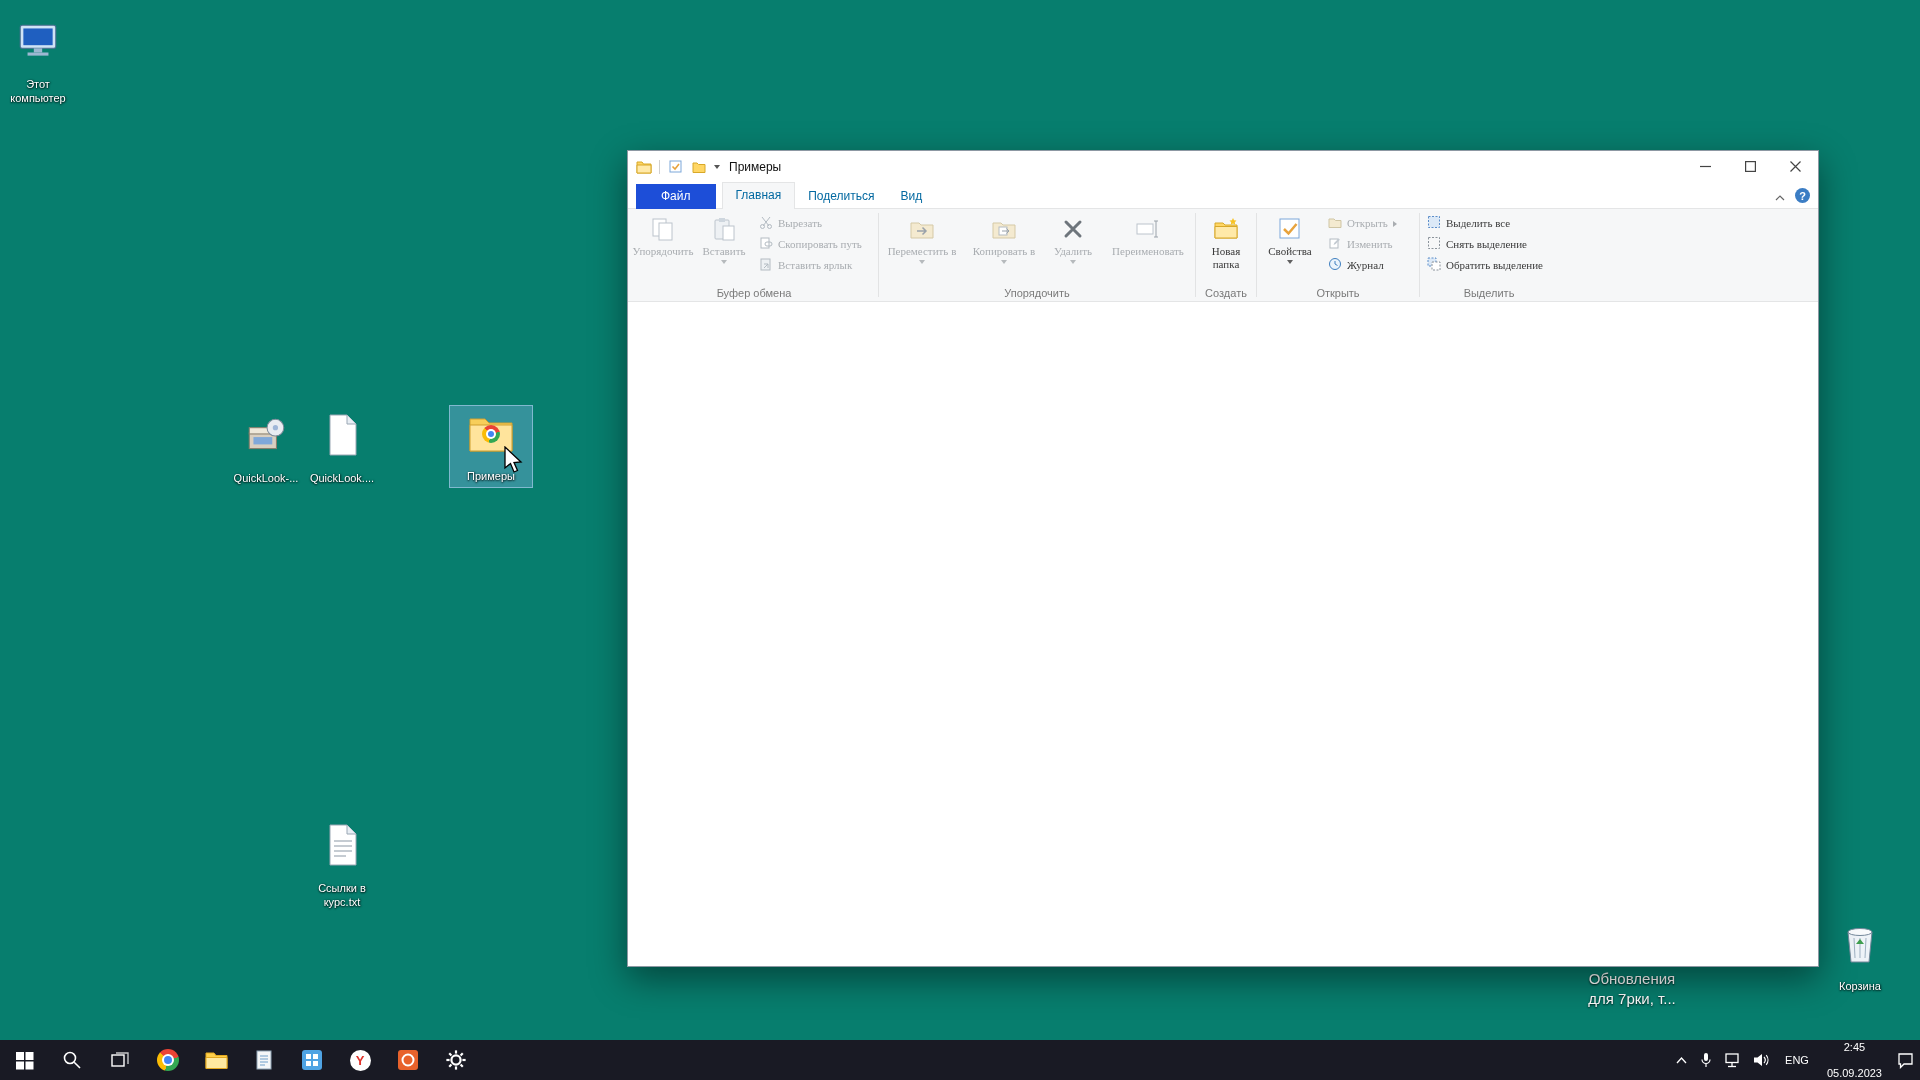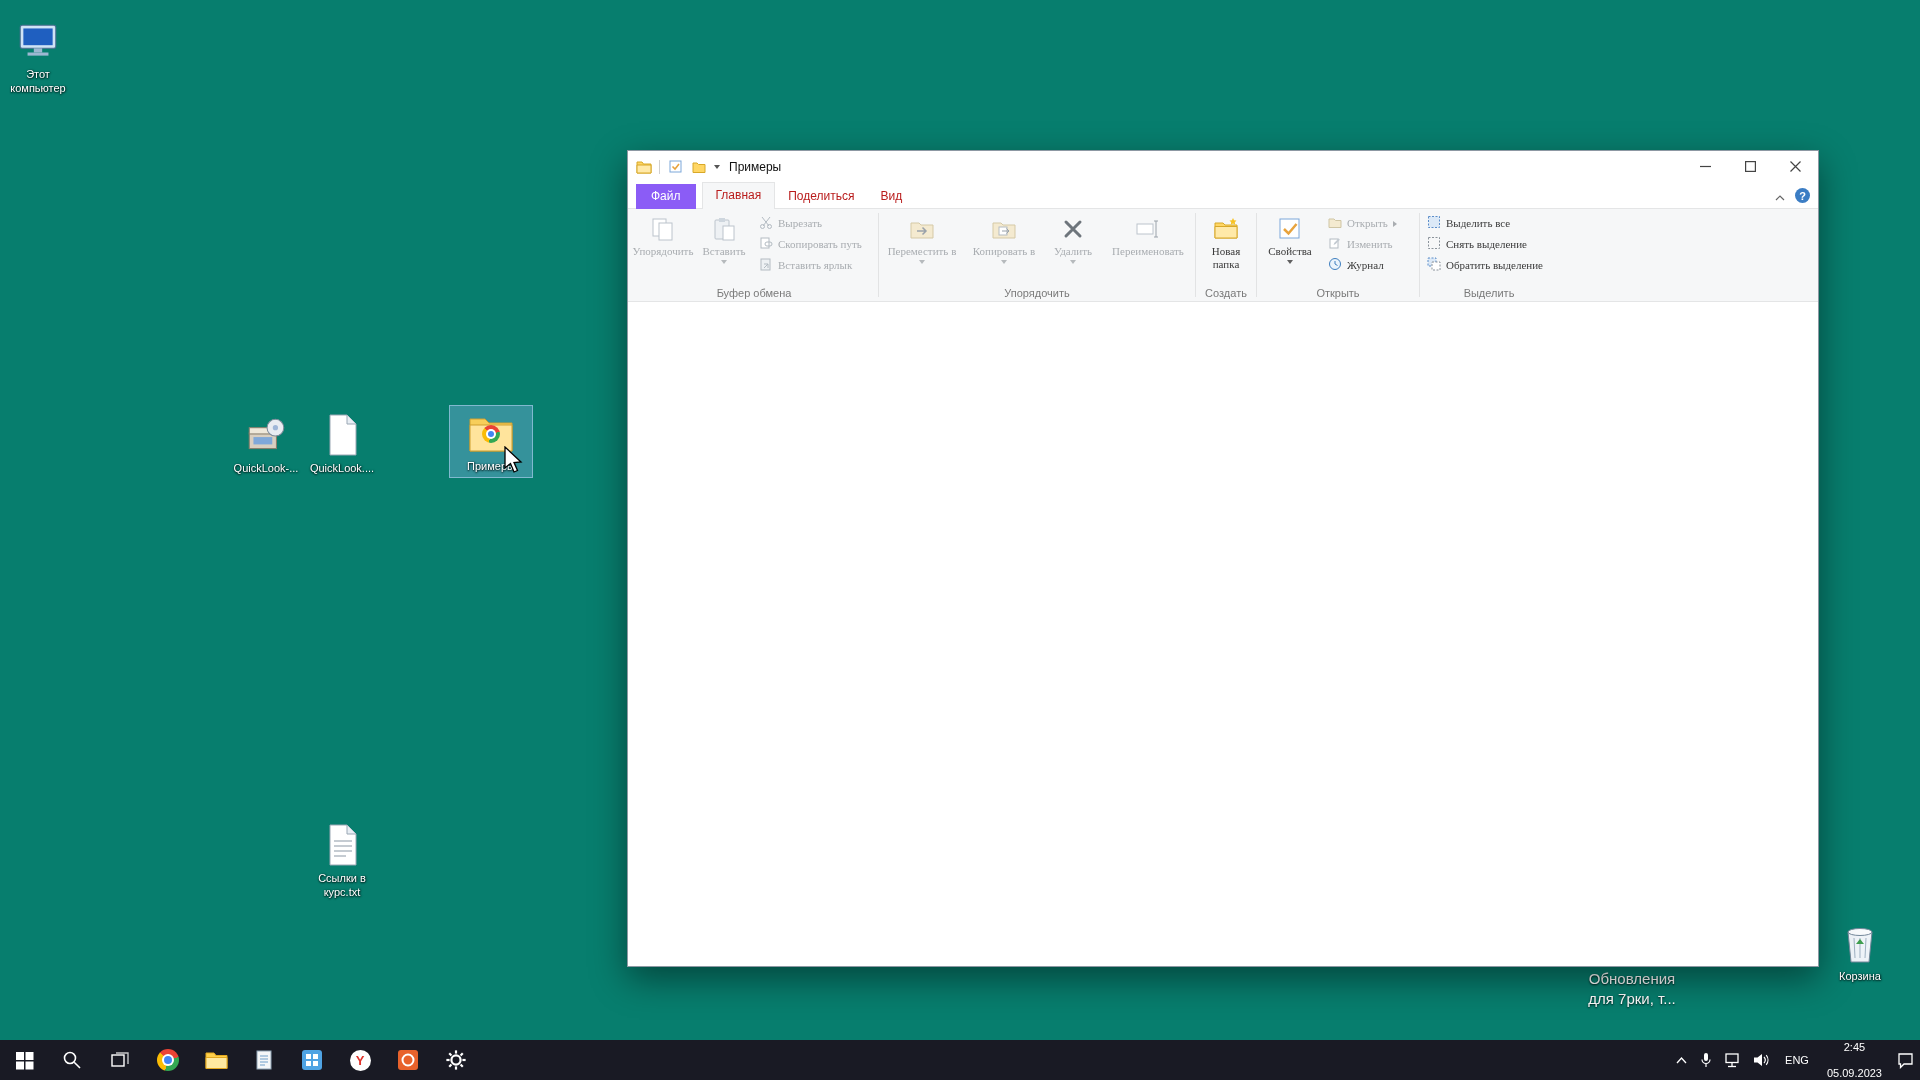--- a/index.html
+++ b/index.html
@@ -4,21 +4,21 @@
 <style>
   * { box-sizing: border-box; margin: 0; padding: 0; }
   html,body { width:1920px; height:1080px; overflow:hidden; }
   body {
     font-family: "Liberation Sans", sans-serif;
     background:#077e6e;
     position:relative;
   }
 
   
-  .dicon{position:absolute;width:90px;display:flex;flex-direction:column;align-items:center;gap:3px;padding:3px 2px;}
+  .dicon{position:absolute;width:90px;display:flex;flex-direction:column;align-items:center;gap:13px;padding:3px 2px;}
   .dicon .ic{width:48px;height:48px;display:flex;align-items:center;justify-content:center;position:relative;}
   .dicon .lbl{font-size:11px;color:#fff;text-align:center;line-height:1.25;max-width:84px;
     text-shadow:0 1px 2px rgba(0,0,0,.85),1px 0 2px rgba(0,0,0,.6);word-wrap:break-word;}
   .dicon.selected{background:rgba(130,180,230,.38);outline:1px solid rgba(170,205,240,.75);}
   .chrome-badge{position:absolute;left:15px;top:16px;width:18px;height:18px;border-radius:50%;
     background:conic-gradient(from -45deg,#ea4335 0 120deg,#34a853 120deg 240deg,#fbbc05 240deg 360deg);}
   .chrome-badge::before{content:"";position:absolute;inset:4px;border-radius:50%;background:#fff;}
   .chrome-badge::after{content:"";position:absolute;inset:6px;border-radius:50%;background:#4285f4;}
   .dlabel{position:absolute;font-size:15px;color:#fff;text-align:center;line-height:1.3;
     text-shadow:0 1px 2px rgba(0,0,0,.85);}
@@ -34,22 +34,22 @@
   .qat-sep{width:1px;height:14px;background:#d0d0d0;}
   .qat-btn{display:flex;align-items:center;justify-content:center;width:18px;height:18px;}
   .qat-caret{width:0;height:0;border-left:3.5px solid transparent;border-right:3.5px solid transparent;border-top:4px solid #555;}
   .wtitle{font-size:12px;color:#111;margin-left:9px;}
   .wcontrols{margin-left:auto;display:flex;height:31px;}
   .wc{width:45px;height:31px;display:flex;align-items:center;justify-content:center;}
 
   
   .tabs{height:27px;background:#fff;display:flex;align-items:flex-end;position:relative;flex:0 0 auto;}
   .tabs::after{content:"";position:absolute;left:0;right:0;bottom:0;height:1px;background:#e4e5e6;}
-  .tab{padding:5px 13px 6px;font-size:12px;color:#b91c1c;position:relative;z-index:1;}
-  .tab.filetab{background:#8b5cf6;color:#fff;margin-left:8px;margin-right:6px;padding:5px 15px 6px;}
+  .tab{padding:5px 13px 6px;font-size:12px;color:#0369a1;position:relative;z-index:1;}
+  .tab.filetab{background:#1d4ed8;color:#fff;margin-left:8px;margin-right:6px;padding:5px 25px 6px;}
   .tab.active{background:#f6f7f8;border:1px solid #e4e5e6;border-bottom:none;z-index:3;padding:5px 13px 7px;}
   .tabs-right{position:absolute;right:8px;top:0;height:27px;display:flex;align-items:center;gap:10px;z-index:4;}
   .help-circle{width:15px;height:15px;border-radius:50%;background:#3b7dc4;color:#fff;font-size:11px;font-weight:bold;
     display:flex;align-items:center;justify-content:center;}
 
   
   .ribbon{height:93px;background:#f6f7f8;border-bottom:1px solid #e4e5e6;display:flex;align-items:stretch;
     padding:0 2px;flex:0 0 auto;overflow:hidden;}
   .rgroup{display:flex;flex-direction:column;padding:2px 1px 0;}
   .rrow{display:flex;align-items:stretch;flex:1;}

